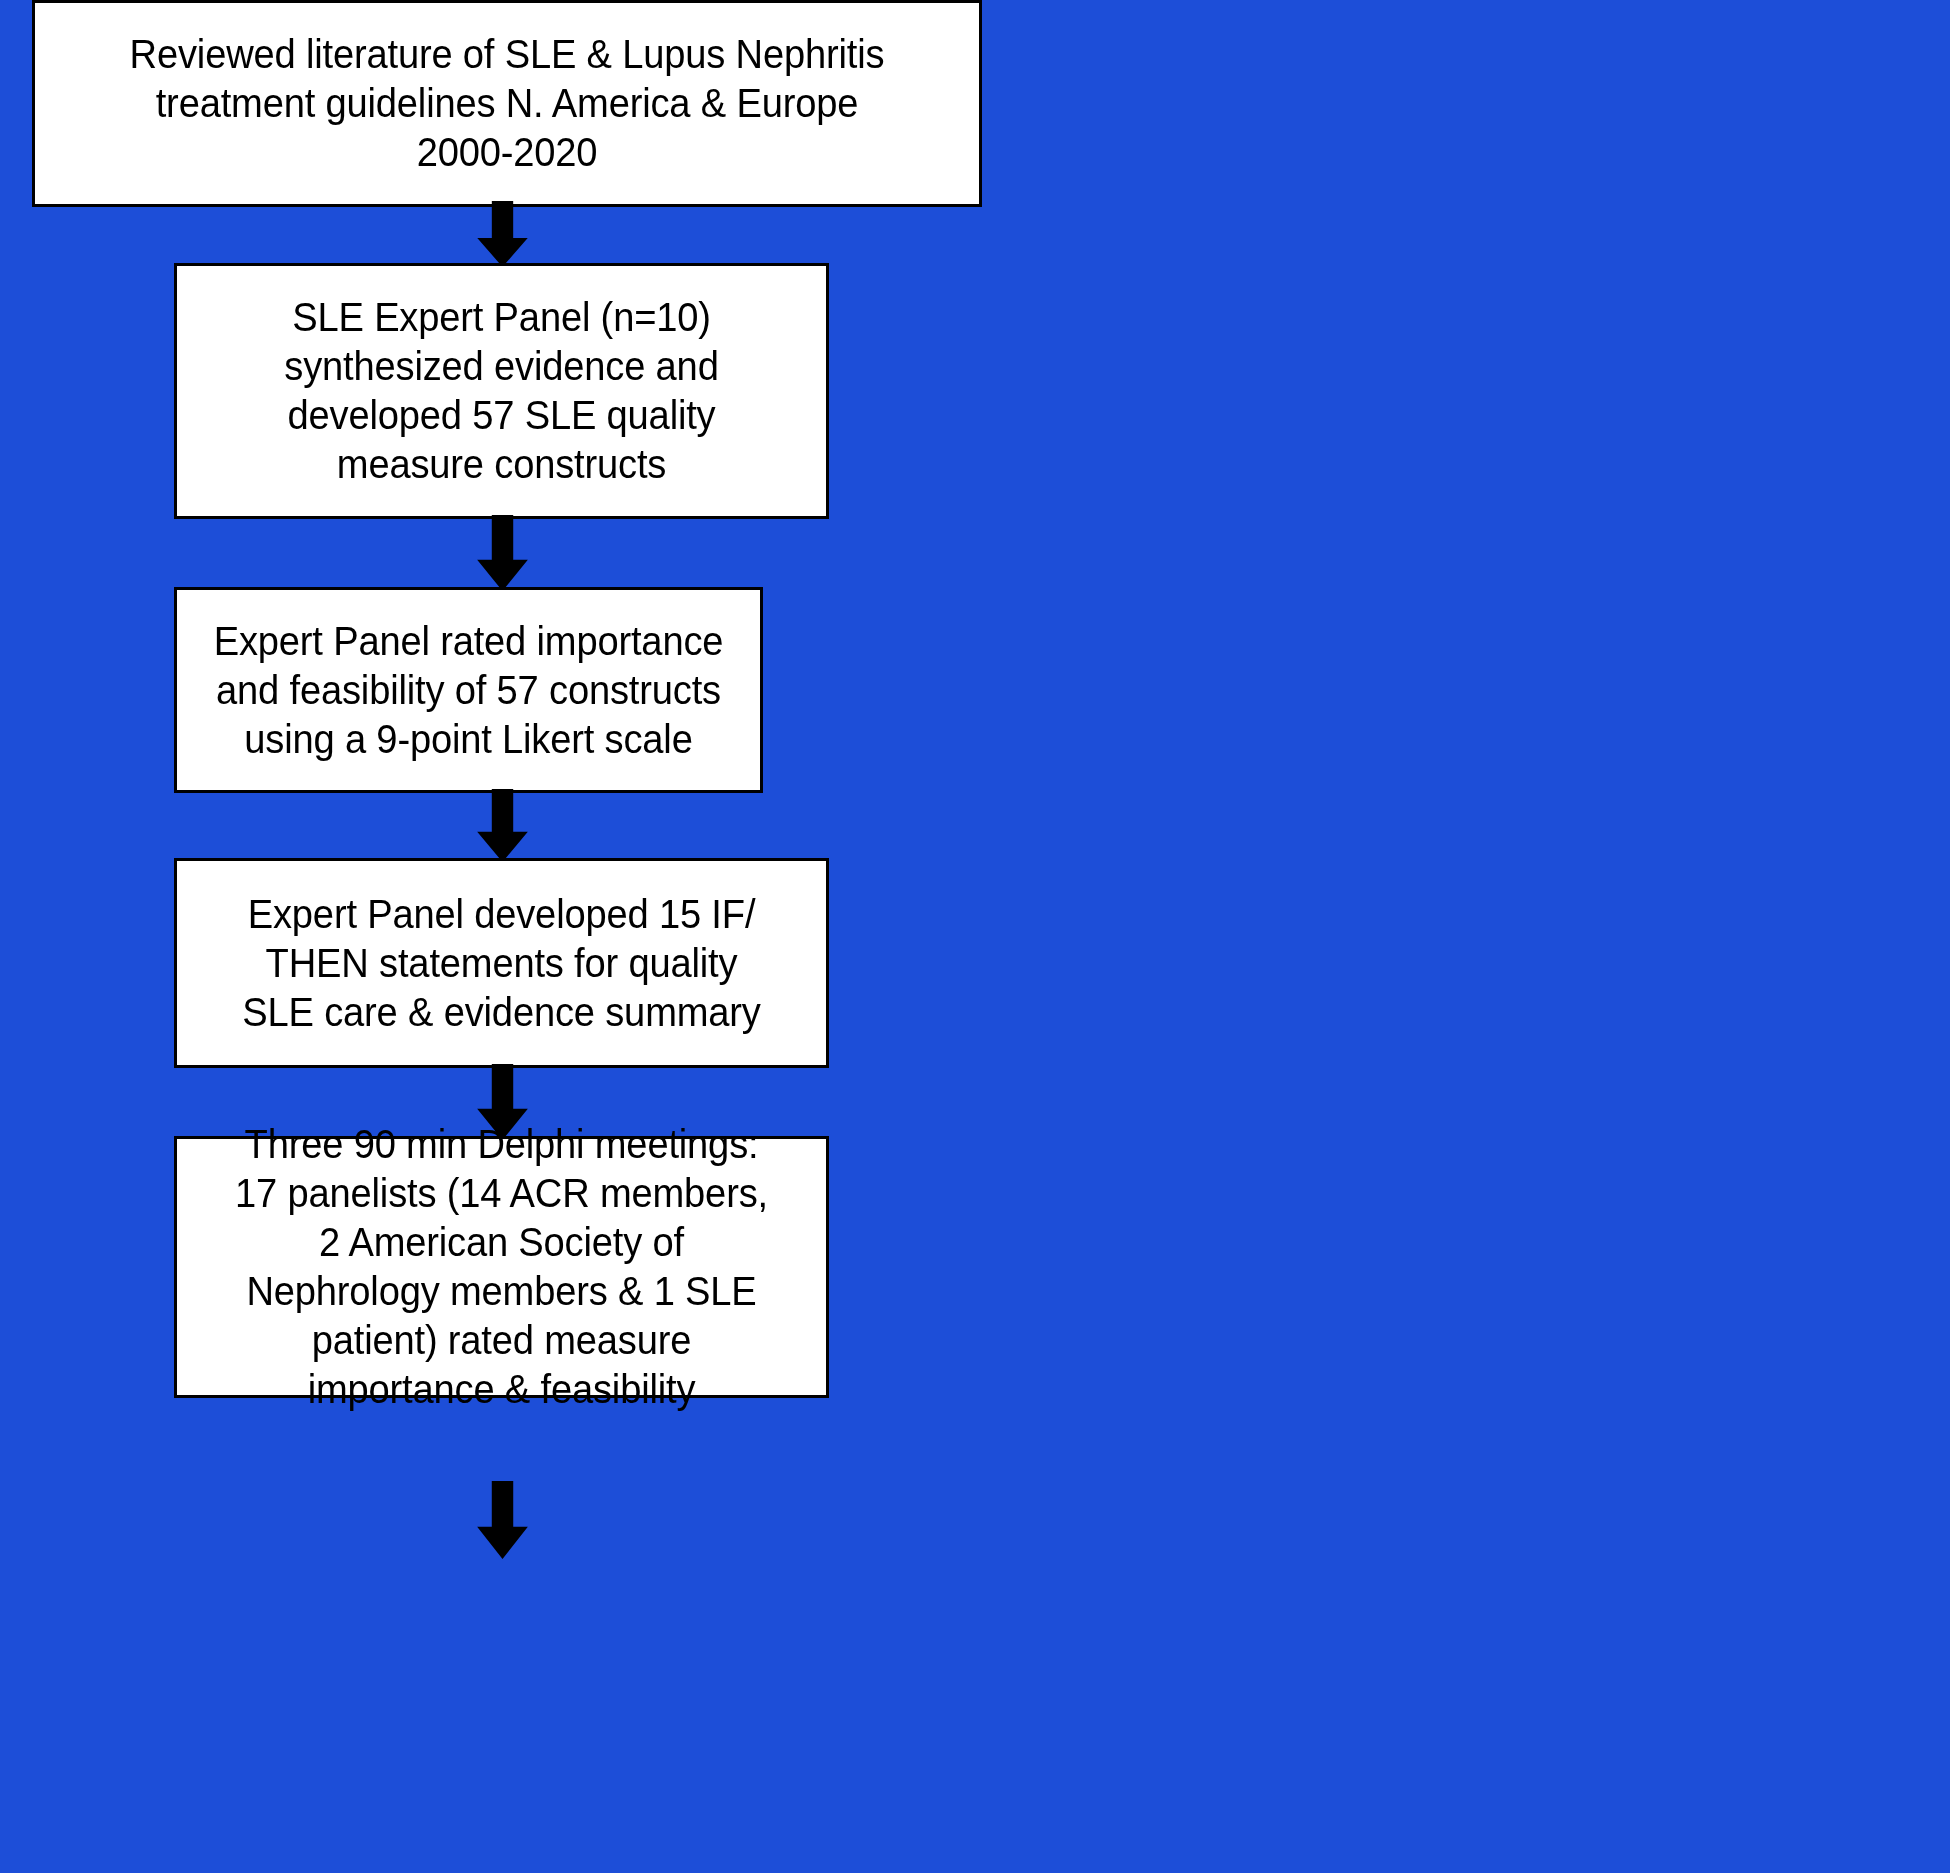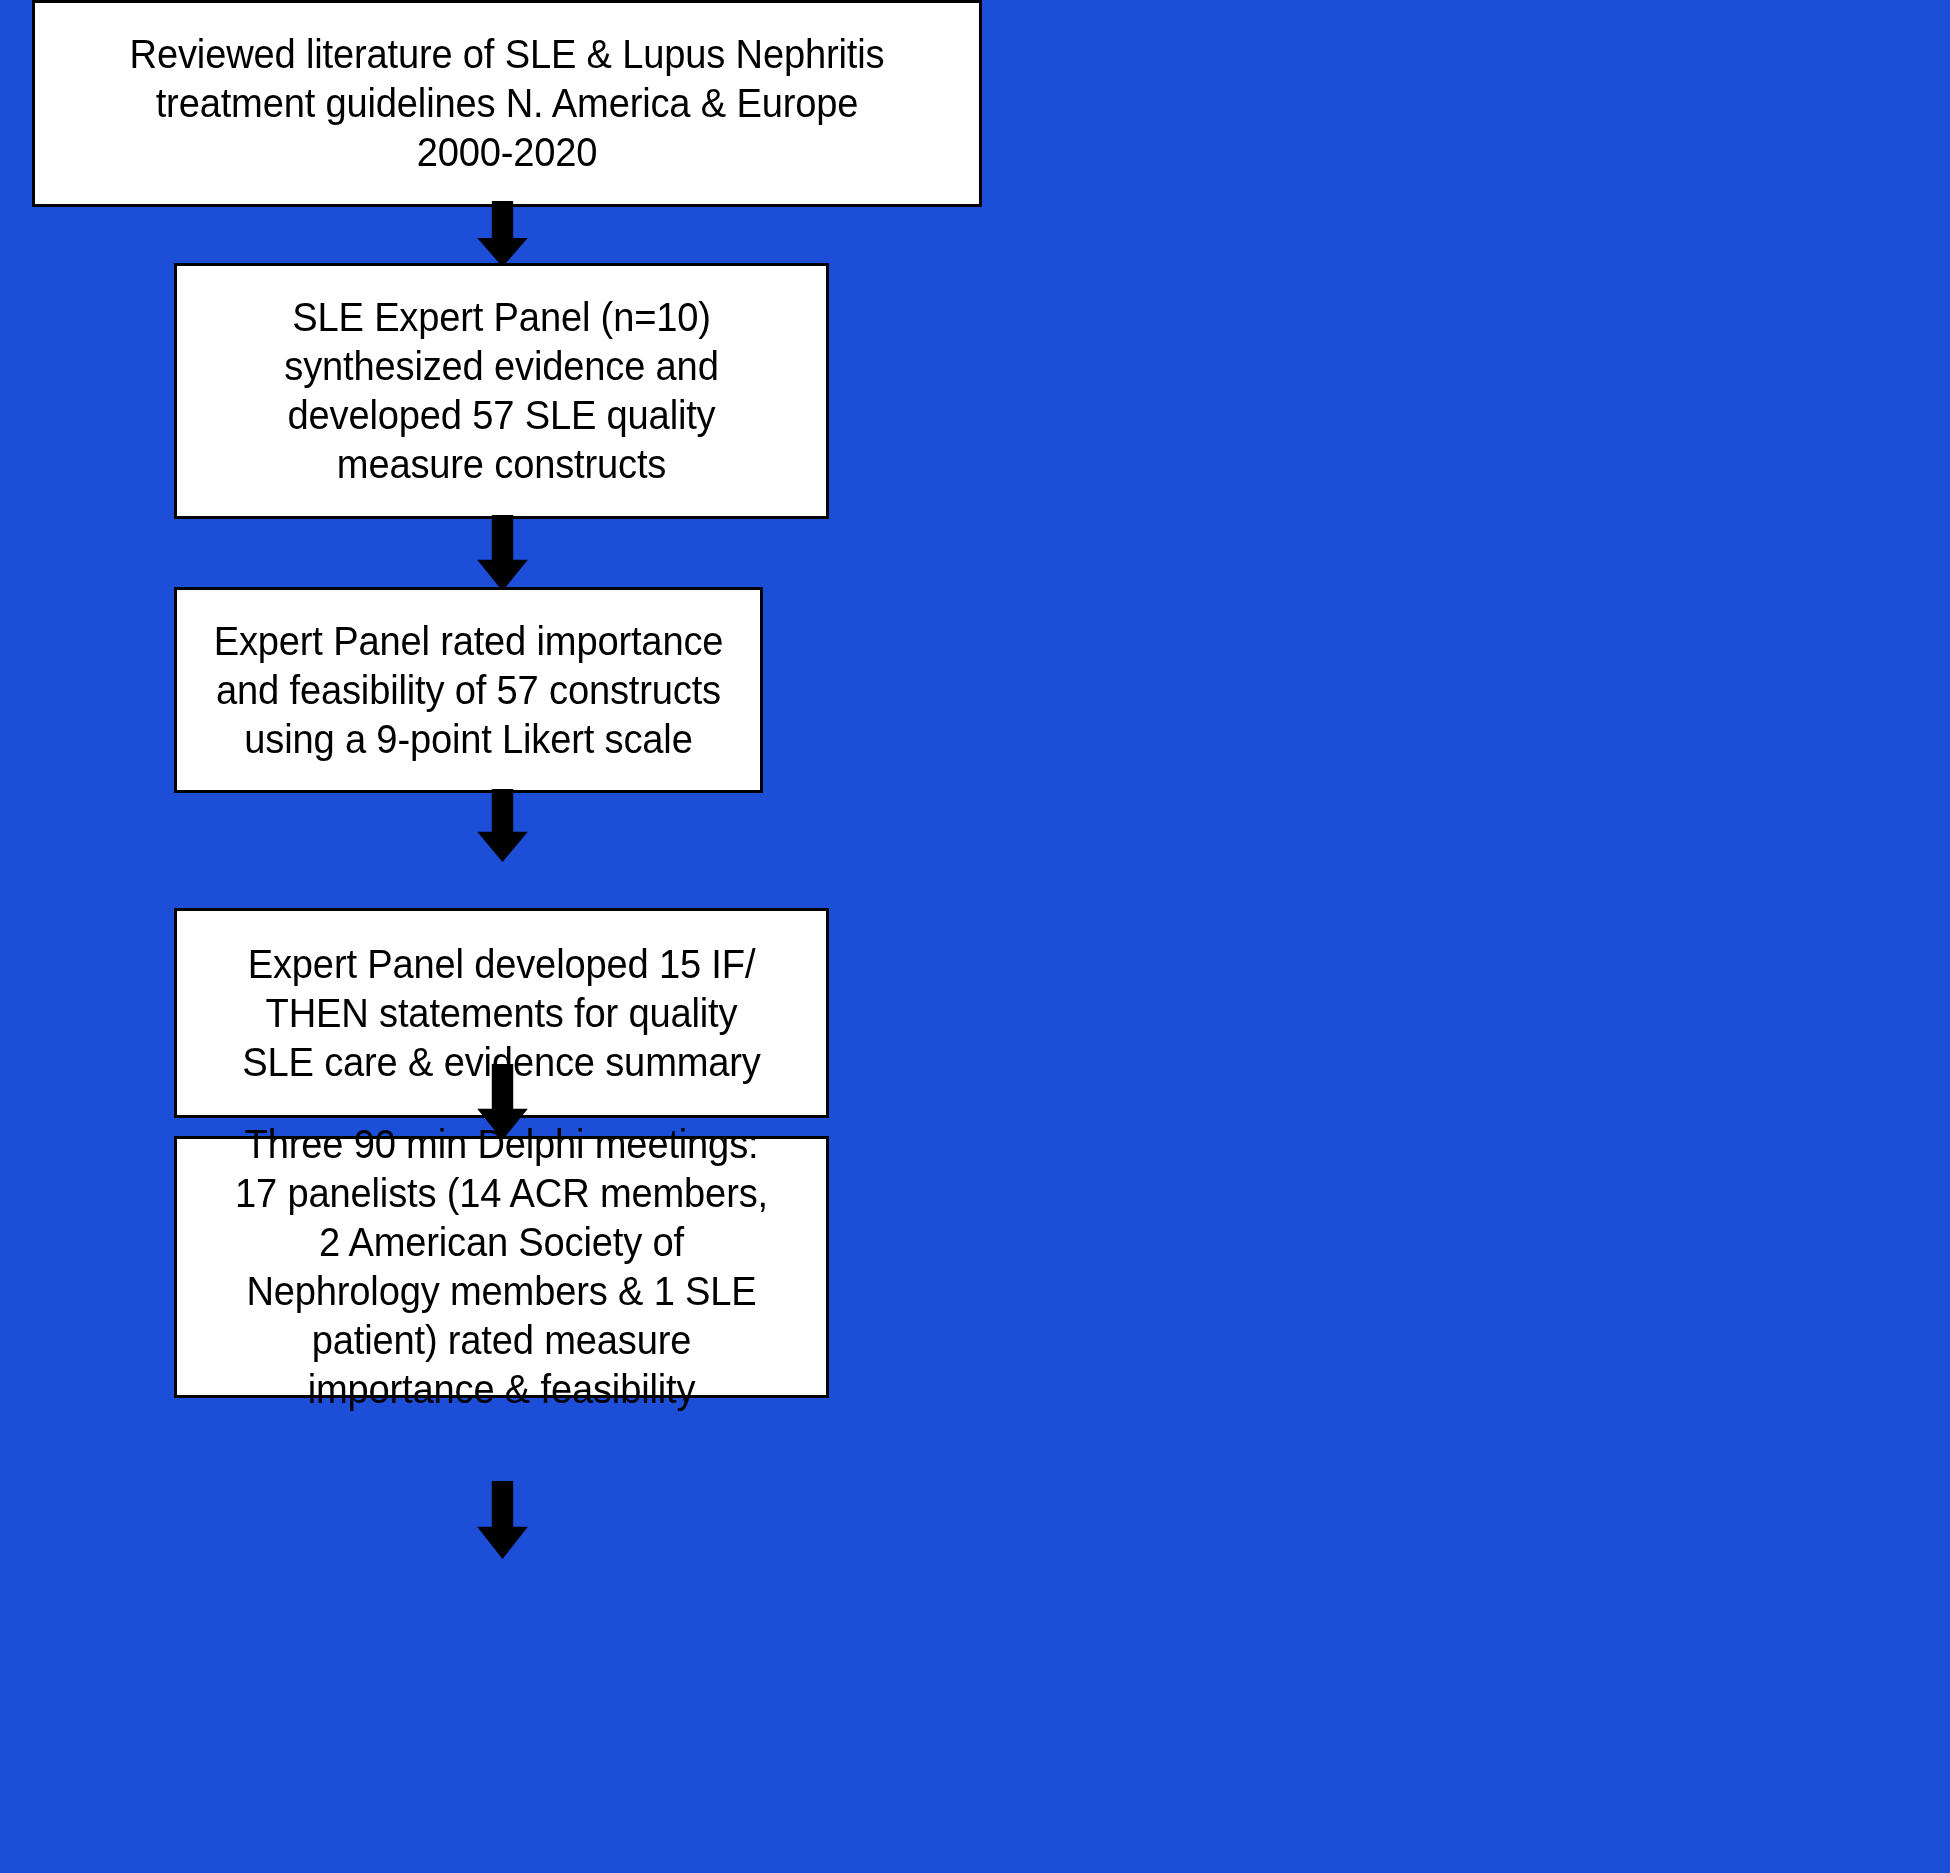--- a/index.html
+++ b/index.html
@@ -77,21 +77,21 @@
 and feasibility of 57 constructs
 using a 9-point Likert scale</div>
   </div>
 
   <div class="arrow" style="left:477px; top:789px; width:51px; height:73px;">
     <svg width="51" height="73" viewBox="0 0 52 75" aria-hidden="true">
       <polygon points="15,0 37,0 37,44 52,44 26,75 0,44 15,44" fill="#000000"></polygon>
     </svg>
   </div>
 
-  <div class="node" style="left:174px; top:908px; width:655px; height:210px;">
+  <div class="node" style="left:174px; top:858px; width:655px; height:210px;">
     <div class="node-text">Expert Panel developed 15 IF/
 THEN statements for quality
 SLE care &amp; evidence summary</div>
   </div>
 
   <div class="arrow" style="left:477px; top:1064px; width:51px; height:76px;">
     <svg width="51" height="76" viewBox="0 0 52 78" aria-hidden="true">
       <polygon points="15,0 37,0 37,46 52,46 26,78 0,46 15,46" fill="#000000"></polygon>
     </svg>
   </div>

